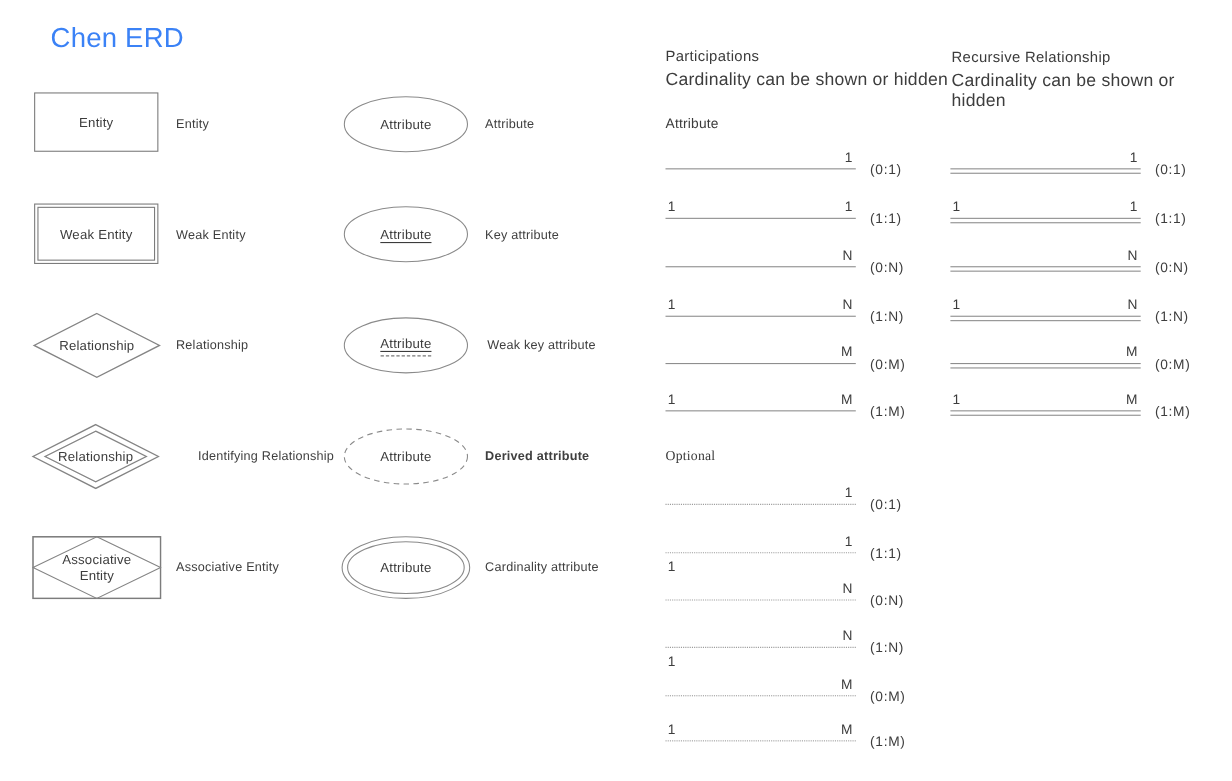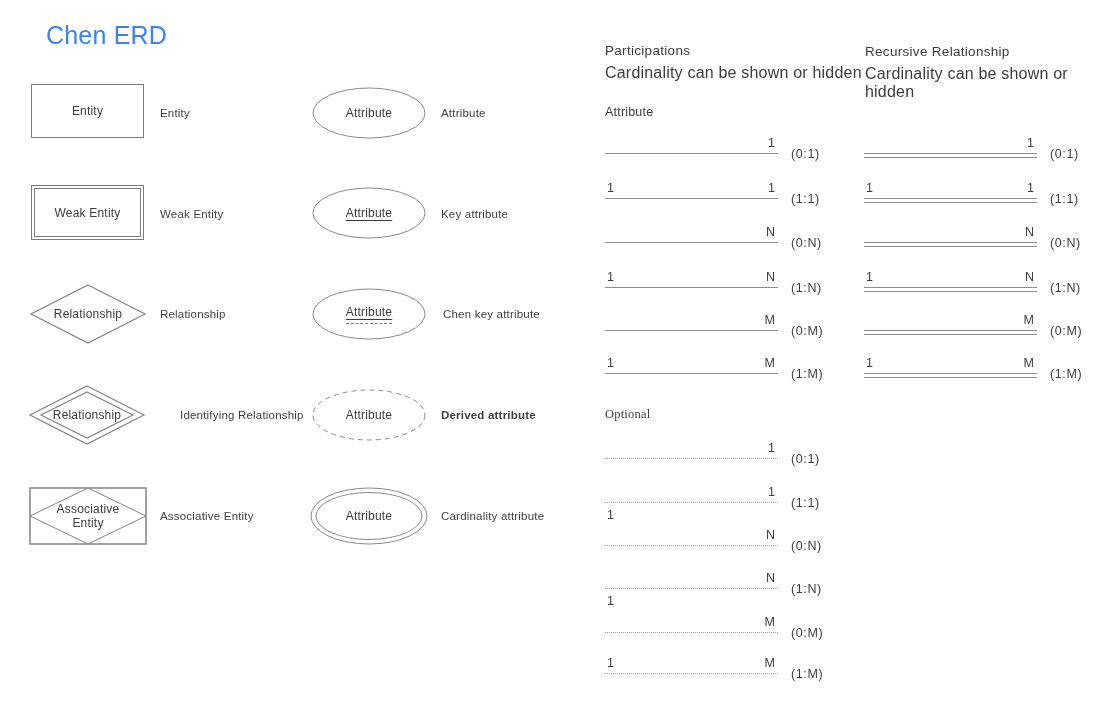--- a/index.html
+++ b/index.html
@@ -94,21 +94,21 @@
     <span class="shape-text u-solid">Attribute</span>
   </div>
   <span class="abs lbl" style="left:441px; top:206px;">Key attribute</span>
 
   <div class="shape" style="left:312px; top:288px; width:114px; height:52px;">
     <svg class="svgshape" width="114" height="52" viewBox="0 0 114 52">
       <ellipse cx="57" cy="26" rx="56" ry="25" fill="#ffffff" stroke="#8a8a8a" stroke-width="1"></ellipse>
     </svg>
     <span class="shape-text u-weak">Attribute</span>
   </div>
-  <span class="abs lbl" style="left:443px; top:306px;">Chen key attribute</span>
+  <span class="abs lbl" style="left:443px; top:306px;">Weak key attribute</span>
 
   <div class="shape" style="left:312px; top:389px; width:114px; height:52px;">
     <svg class="svgshape" width="114" height="52" viewBox="0 0 114 52">
       <ellipse cx="57" cy="26" rx="56" ry="25" fill="#ffffff" stroke="#8a8a8a" stroke-width="1" stroke-dasharray="5 4"></ellipse>
     </svg>
     <span class="shape-text">Attribute</span>
   </div>
   <span class="abs lbl" style="left:441px; top:407px;font-weight:bold;">Derived attribute</span>
 
   <div class="shape" style="left:310px; top:487px; width:118px; height:58px;">

